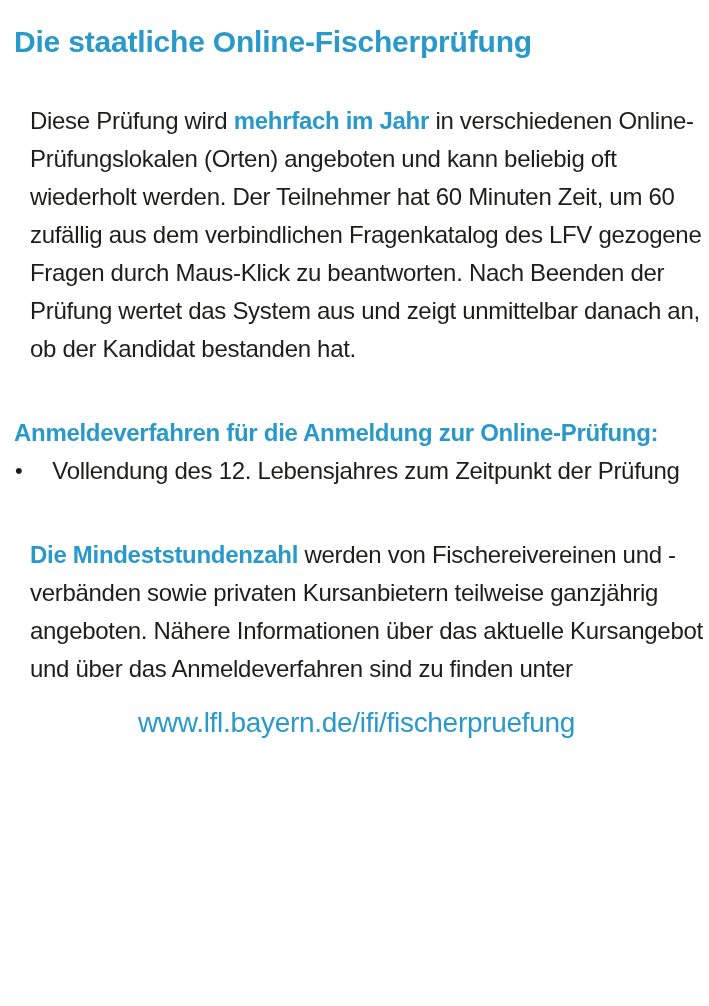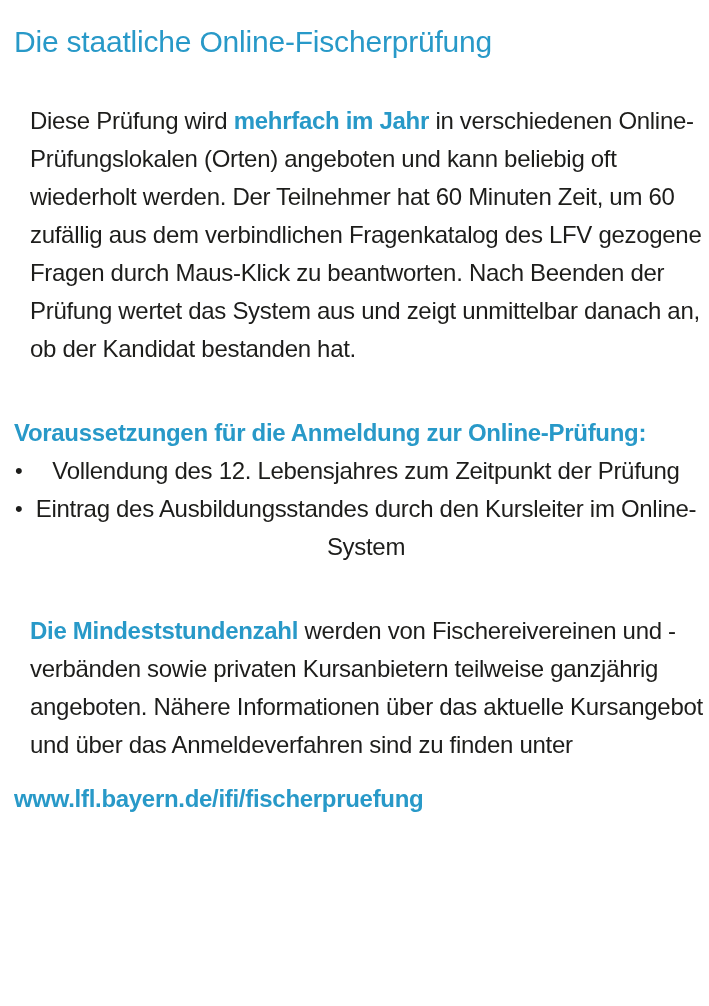--- a/index.html
+++ b/index.html
@@ -18,21 +18,21 @@
     box-sizing: border-box;
     width: 709px;
     height: 1006px;
     padding: 22px 10px 0 14px;
     color: var(--text-color, #1d1d1b);
   }
   .page-title {
     margin: 0;
     font-size: 30px;
     line-height: 40px;
-    font-weight: 400;
+    font-weight: 700;
     letter-spacing: -0.2px;
     color: var(--accent, #2899c8);
   }
   .body-text {
     margin: 16px;
     width: 685px;
     font-size: 24px;
     line-height: 38px;
     letter-spacing: -0.3px;
     font-weight: 400;
@@ -75,44 +75,44 @@
     left: 1px;
     top: 0;
     font-size: 22px;
   }
   .courses {
     margin-top: 46px;
   }
   .link-block a {
     display: block;
     width: 685px;
-    font-size: 24px;
+    font-size: 28px;
     line-height: 38px;
     letter-spacing: -0.3px;
-    font-weight: 700;
+    font-weight: 400;
     color: var(--accent, #2899c8);
     text-decoration: none;
     cursor: pointer;
+    text-align: center;
   }
 </style>
 </head>
 <body style="background: rgb(255, 255, 255);">
 
 <div class="page">
 
   <h1 class="page-title">Die staatliche Online-Fischerprüfung</h1>
 
   <p class="body-text intro"><span>Diese Prüfung wird </span><span class="accent semibold">mehrfach im Jahr</span><span> in verschiedenen Online-Prüfungslokalen (Orten) angeboten und kann beliebig oft wiederholt werden. Der Teilnehmer hat 60 Minuten Zeit, um 60 zufällig aus dem verbindlichen Fragenkatalog des LFV gezogene Fragen durch Maus-Klick zu beantworten. Nach Beenden der Prüfung wertet das System aus und zeigt unmittelbar danach an, ob der Kandidat bestanden hat.</span></p>
 
-  <h2 class="sub-heading">Voraussetzungen für die Anmeldung zur Online-Prüfung:</h2>
+  <h2 class="sub-heading">Anmeldeverfahren für die Anmeldung zur Online-Prüfung:</h2>
 
   <ul class="req-list">
 
   <li>Vollendung des 12. Lebensjahres zum Zeitpunkt der Prüfung</li>
-      <li>Eintrag des Ausbildungsstandes durch den Kursleiter im Online-System</li>
     </ul>
 
   <p class="body-text courses"><span class="accent semibold">Die Mindeststundenzahl</span><span> werden von Fischereivereinen und -verbänden sowie privaten Kursanbietern teilweise ganzjährig angeboten. Nähere Informationen über das aktuelle Kursangebot und über das Anmeldeverfahren sind zu finden unter</span></p>
 
   <div class="link-block">
     <a href="#">www.lfl.bayern.de/ifi/fischerpruefung</a>
   </div>
 
 </div>
 

